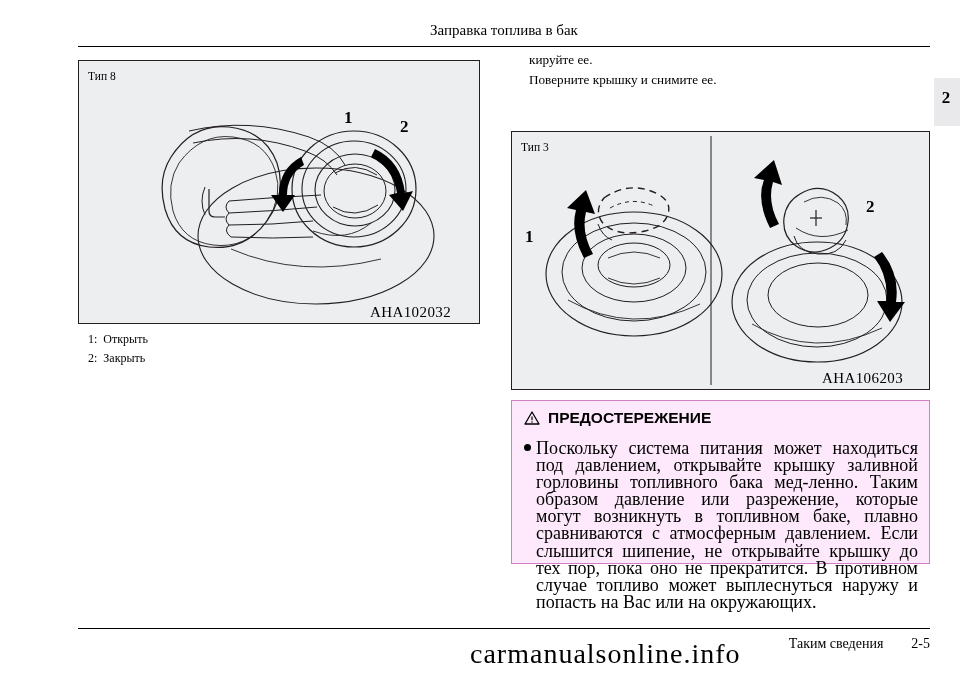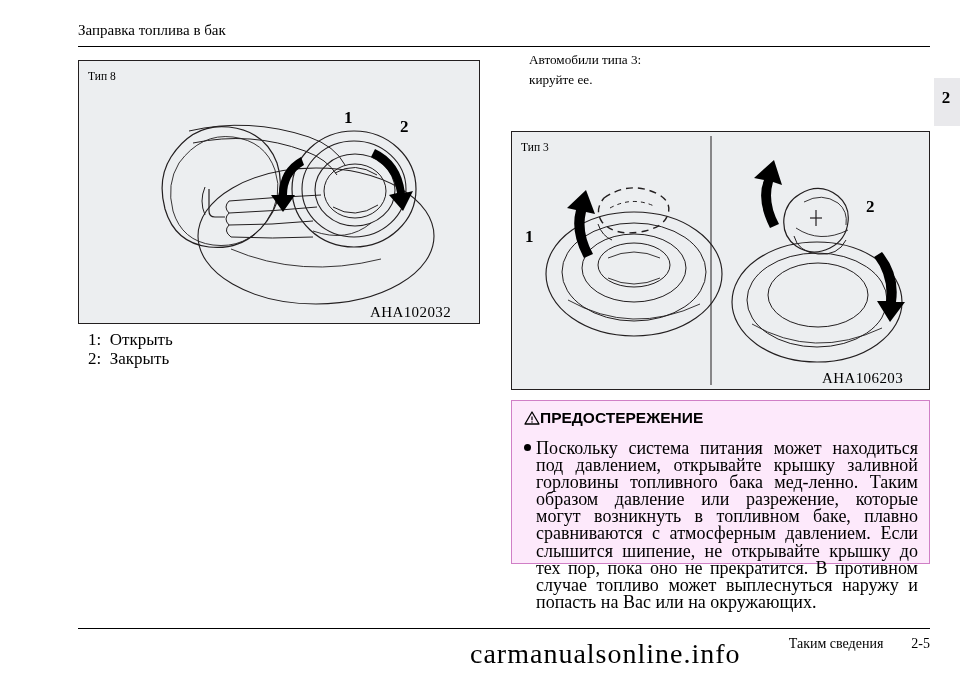--- a/index.html
+++ b/index.html
@@ -15,21 +15,21 @@
     color: #000000;
     overflow: hidden;
   }
 
   
   .page-header {
     position: absolute;
     top: 22px;
     left: 78px;
     width: 852px;
-    text-align: left;
+    text-align: center;
     font-size: 15px;
     font-family: "Liberation Serif", serif;
   }
   .header-rule {
     position: absolute;
     top: 46px;
     left: 78px;
     width: 852px;
     height: 1px;
     background: #000000;
@@ -75,21 +75,21 @@
     font-size: 15px;
     font-family: "Liberation Serif", serif;
     letter-spacing: 0.4px;
   }
 
   
   .legend {
     position: absolute;
     top: 330px;
     left: 88px;
-    font-size: 17px;
+    font-size: 12px;
     line-height: 19px;
   }
   .legend div { white-space: pre; }
 
   
   .right-text {
     position: absolute;
     top: 50px;
     left: 529px;
     width: 400px;
@@ -109,20 +109,21 @@
     background: #fde9fb;
     border: 1px solid #d07fc6;
     box-sizing: border-box;
   }
   .warning-head {
     position: absolute;
     top: 409px;
     left: 524px;
     display: flex;
     align-items: center;
+    gap: 8px;
     font-family: "Liberation Sans", sans-serif;
     font-weight: bold;
     font-size: 15.5px;
   }
   .warn-tri {
     position: relative;
     width: 16px;
     height: 14px;
   }
   .warn-tri svg { display: block; }
@@ -235,22 +236,22 @@
 <div class="fig-code" style="top:304px; left:370px;text-align:right;">AHA102032</div>
 <div style="position:absolute; top:108px; left:344px; font-size:17px; font-weight:bold; font-family:'Liberation Serif',serif;">1</div>
 <div style="position:absolute; top:117px; left:400px; font-size:17px; font-weight:bold; font-family:'Liberation Serif',serif;">2</div>
 
 <div class="legend">
   <div>1:  Открыть</div>
   <div>2:  Закрыть</div>
 </div>
 
 <div class="right-text">
-  <p>Автомобили типа 3:</p>
   <p>кируйте ее.</p>
+  <p>Поверните крышку и снимите ее.</p>
 </div>
 
 <div class="figure fig-type3">
   <svg width="417" height="257" viewBox="0 0 417 257">
 
     <line x1="199" y1="4" x2="199" y2="253" stroke="#231f20" stroke-width="1"></line>
 
     <g fill="none" stroke="#231f20" stroke-width="1.15">
 
       <ellipse cx="122" cy="142" rx="88" ry="62"></ellipse>

